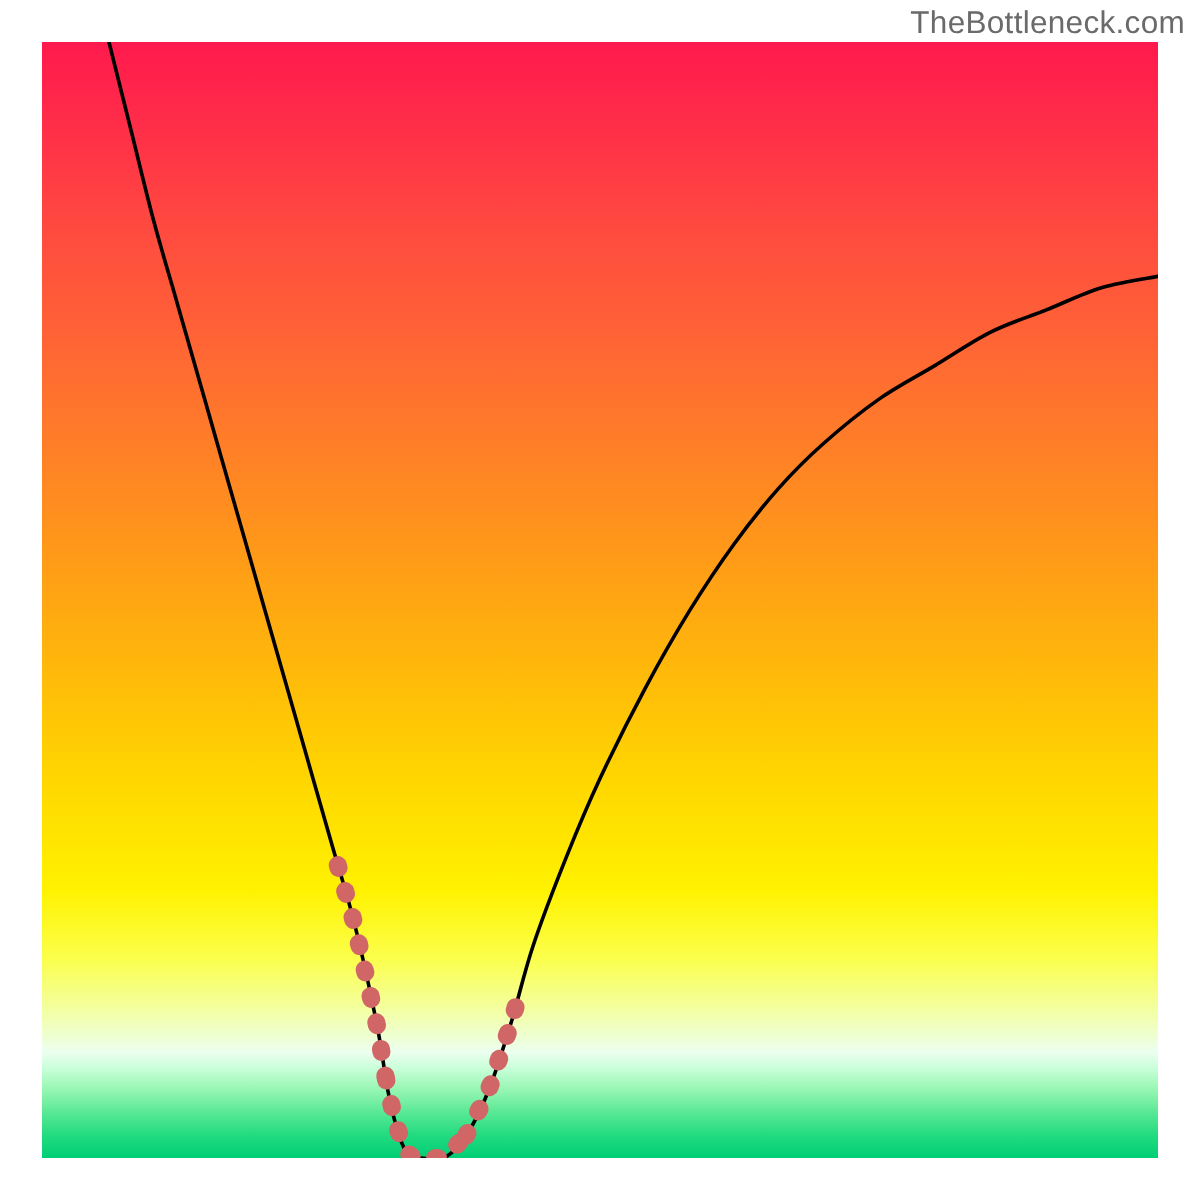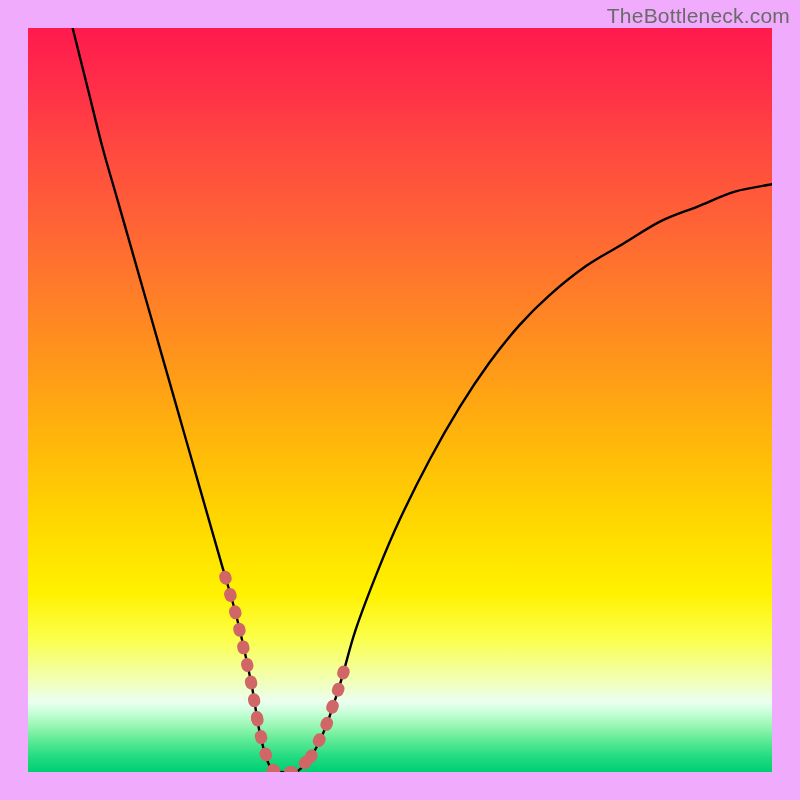--- a/index.html
+++ b/index.html
@@ -10,21 +10,21 @@
     background: #000;
     overflow: hidden;
     font-family: Arial, Helvetica, sans-serif;
   }
   .frame {
     position: absolute;
     top: 0;
     left: 0;
     width: 800px;
     height: 800px;
-    background: #f0abfc;
+    background: #ffffff;
   }
   .plot-area {
     position: absolute;
     top: 28px;
     left: 28px;
     width: 744px;
     height: 744px;
     overflow: hidden;
   }
   .gradient {

